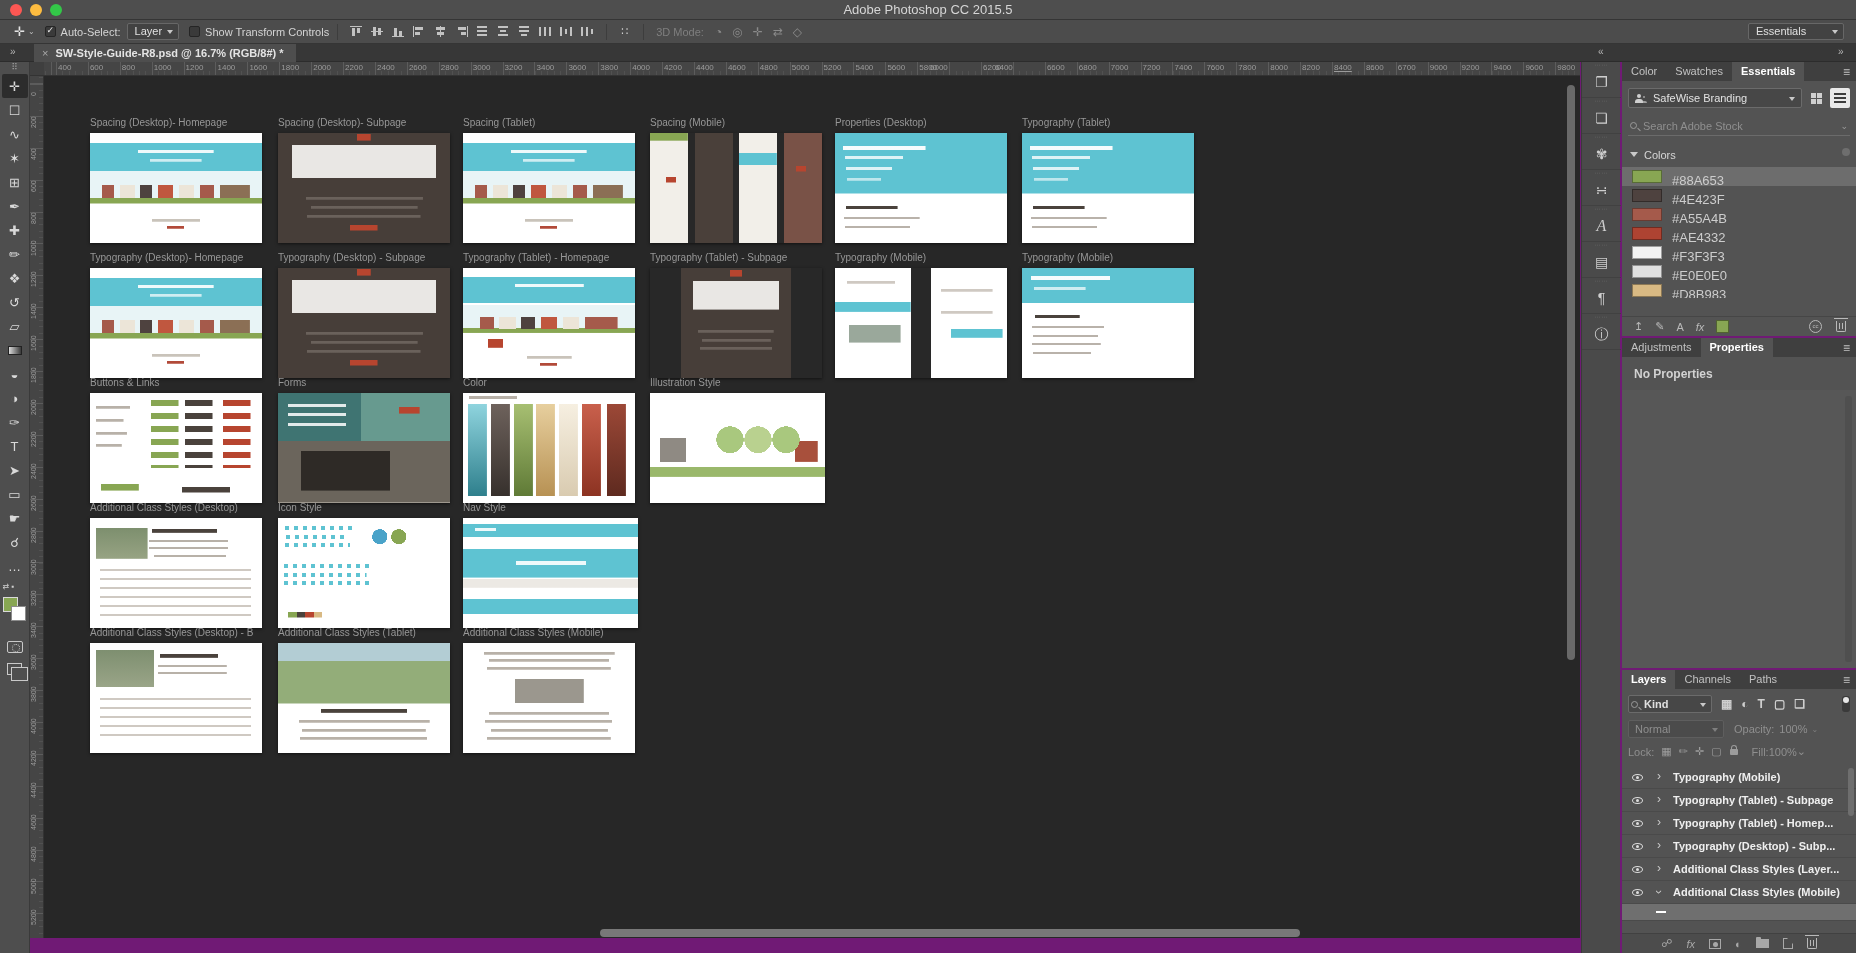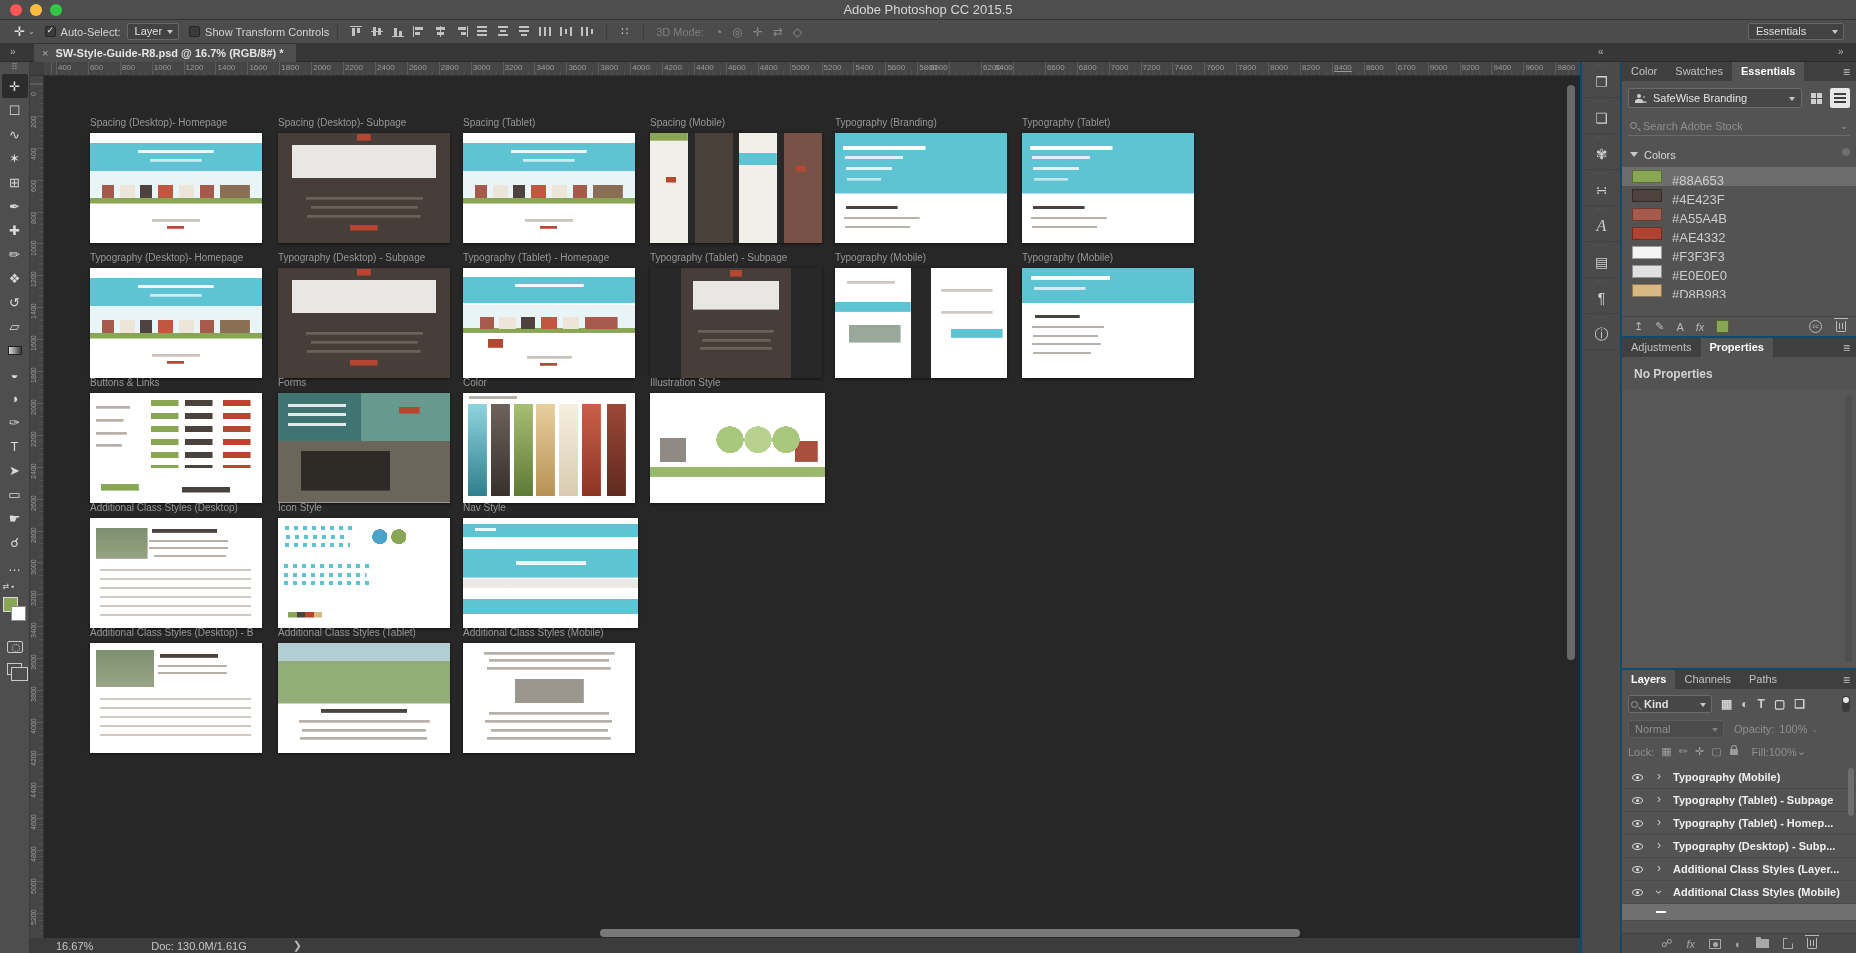--- a/index.html
+++ b/index.html
@@ -1,17 +1,17 @@
 <!DOCTYPE html>
 <html><head>
 <meta charset="utf-8">
 <style>
   html,body{margin:0;padding:0;background:#1e1e1e;}
   #app{position:relative;width:1856px;height:953px;overflow:hidden;
-       font-family:"Liberation Sans",sans-serif;background:#0c4a6e;
+       font-family:"Liberation Sans",sans-serif;background:#701a75;
        -webkit-font-smoothing:antialiased;}
   #app *{box-sizing:border-box;}
 
   
   .titlebar{position:absolute;left:0;top:0;width:1856px;height:20px;background:#4e4e4e;
             border-bottom:1px solid #353535;display:flex;align-items:center;}
   .tl{width:12px;height:12px;border-radius:50%;margin-left:8px;}
   .tl.r{background:#fc5753;margin-left:10px;}
   .tl.y{background:#fdbc40;}
   .tl.g{background:#33c748;}
@@ -567,21 +567,21 @@
   <div class="canvasbg"></div>
   <div id="boards">
       <div class="ablabel" style="left: 90px; top: 117px;">Spacing (Desktop)- Homepage</div>
       <div class="tb tb-home-teal" style="left: 90px; top: 133px; width: 172px; height: 110px;"></div>
       <div class="ablabel" style="left: 278px; top: 117px;">Spacing (Desktop)- Subpage</div>
       <div class="tb tb-sub-dark" style="left: 278px; top: 133px; width: 172px; height: 110px;"></div>
       <div class="ablabel" style="left: 463px; top: 117px;">Spacing (Tablet)</div>
       <div class="tb tb-home-teal" style="left: 463px; top: 133px; width: 172px; height: 110px;"></div>
       <div class="ablabel" style="left: 650px; top: 117px;">Spacing (Mobile)</div>
       <div class="tb tb-mobile-multi" style="left: 650px; top: 133px; width: 172px; height: 110px;"></div>
-      <div class="ablabel" style="left: 835px; top: 117px;">Typography (Branding)</div>
+      <div class="ablabel" style="left: 835px; top: 117px;">Properties (Desktop)</div>
       <div class="tb tb-typo-teal" style="left: 835px; top: 133px; width: 172px; height: 110px;"></div>
       <div class="ablabel" style="left: 1022px; top: 117px;">Typography (Tablet)</div>
       <div class="tb tb-typo-teal" style="left: 1022px; top: 133px; width: 172px; height: 110px;"></div>
       <div class="ablabel" style="left: 90px; top: 252px;">Typography (Desktop)- Homepage</div>
       <div class="tb tb-home-teal" style="left: 90px; top: 268px; width: 172px; height: 110px;"></div>
       <div class="ablabel" style="left: 278px; top: 252px;">Typography (Desktop) - Subpage</div>
       <div class="tb tb-sub-dark" style="left: 278px; top: 268px; width: 172px; height: 110px;"></div>
       <div class="ablabel" style="left: 463px; top: 252px;">Typography (Tablet) - Homepage</div>
       <div class="tb tb-home-teal-logo" style="left: 463px; top: 268px; width: 172px; height: 110px;"></div>
       <div class="ablabel" style="left: 650px; top: 252px;">Typography (Tablet) - Subpage</div>
@@ -607,25 +607,20 @@
       <div class="ablabel" style="left: 90px; top: 627px;">Additional Class Styles (Desktop) - B</div>
       <div class="tb tb-acs-desktop-b" style="left: 90px; top: 643px; width: 172px; height: 110px;"></div>
       <div class="ablabel" style="left: 278px; top: 627px;">Additional Class Styles (Tablet)</div>
       <div class="tb tb-acs-tablet" style="left: 278px; top: 643px; width: 172px; height: 110px;"></div>
       <div class="ablabel" style="left: 463px; top: 627px;">Additional Class Styles (Mobile)</div>
       <div class="tb tb-acs-mobile" style="left: 463px; top: 643px; width: 172px; height: 110px;"></div>
     </div>
   <div class="vscroll"></div>
   <div class="hscroll"></div>
 
-  <div class="statusbar">
-    <span class="z">16.67%</span>
-    <span class="docinfo">Doc: 130.0M/1.61G</span>
-    <span class="exp">❯</span>
-  </div>
 
   <div class="iconstrip" id="iconstrip">
       <div class="stripbtn">
         <div class="dots">⋯⋯</div>
         <div class="sicon">❐</div>
       </div>
       <div class="stripbtn">
         <div class="dots">⋯⋯</div>
         <div class="sicon">❏</div>
       </div>

